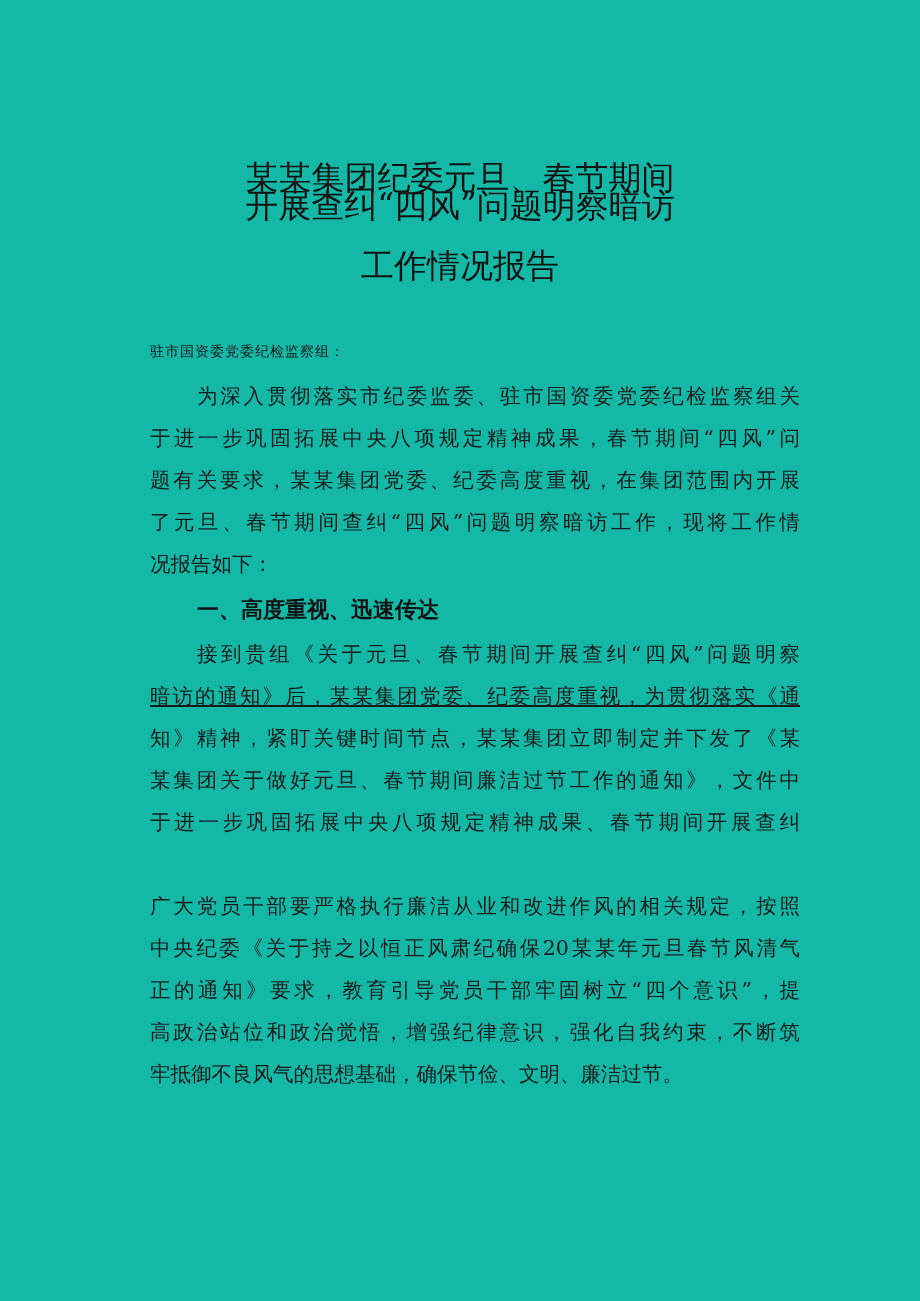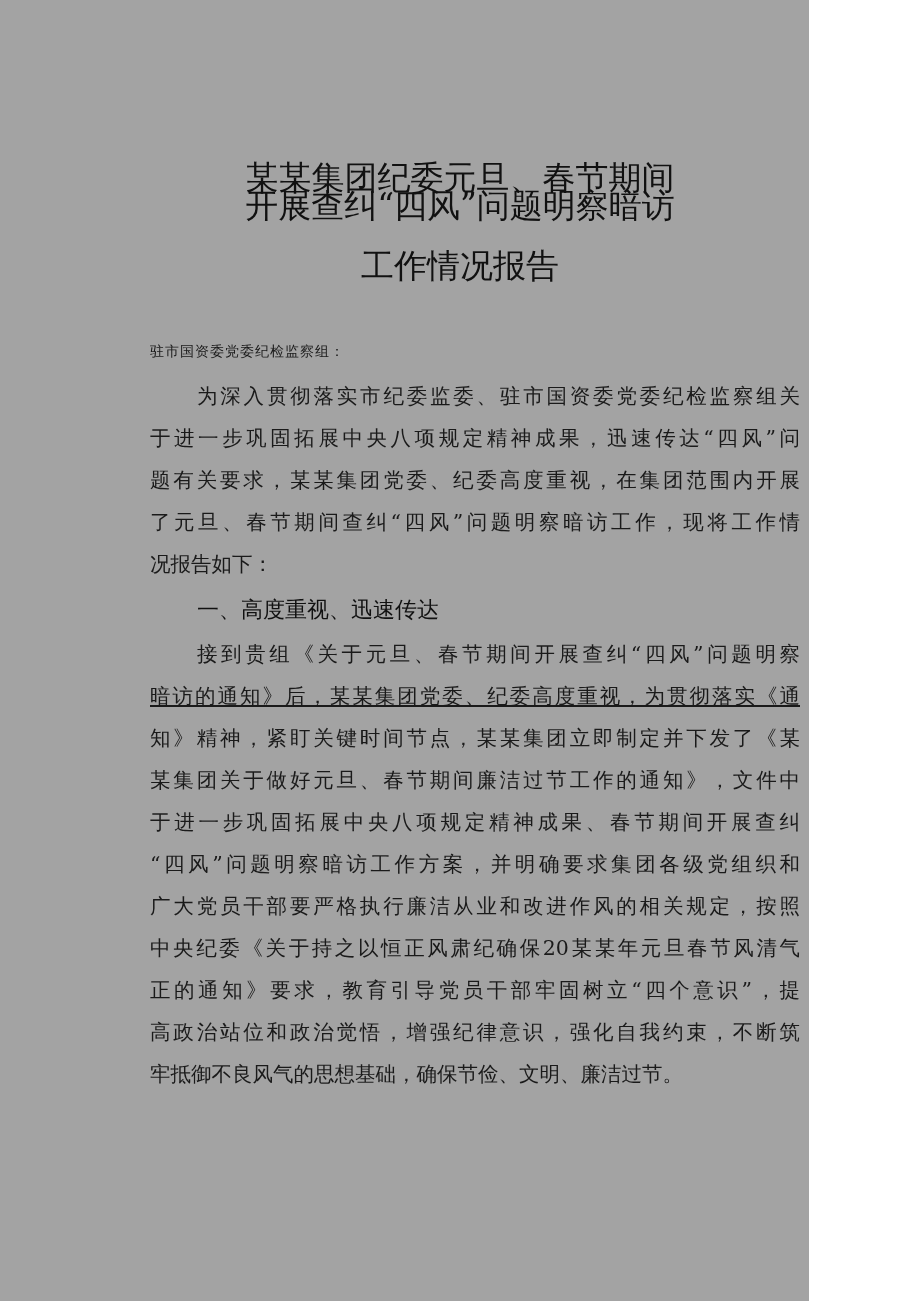--- a/index.html
+++ b/index.html
@@ -11,23 +11,23 @@
     width: 920px;
     height: 1301px;
     position: relative;
     overflow: hidden;
     color: #1a1a1a;
     font-family: "DejaVu Serif", "Liberation Serif", serif;
   }
   .page {
     position: absolute;
     left: 0; top: 0;
-    width: 809px;
+    width: 920px;
     height: 1301px;
-    background: #a3a3a3;
+    background: #14b8a6;
   }
   .title {
     position: absolute;
     left: 0;
     width: 920px;
     text-align: center;
     font-size: 33px;
     line-height: 40px;
     font-weight: normal;
     letter-spacing: 0px;
@@ -50,21 +50,21 @@
   }
   .line.indent {
     left: 197px;
     width: 603px;
   }
   .heading {
     position: absolute;
     left: 197px;
     font-size: 22px;
     line-height: 28px;
-    font-weight: normal;
+    font-weight: bold;
     white-space: nowrap;
     font-family: "DejaVu Sans", "Liberation Sans", sans-serif;
     color: #111;
   }
   .salutation {
     position: absolute;
     left: 150px;
     font-size: 14px;
     line-height: 26px;
     white-space: nowrap;
@@ -77,32 +77,31 @@
 
 <div class="page">
 
   <div class="title" style="top:158px;">某某集团纪委元旦、春节期间</div>
   <div class="title" style="top:186px;text-align:center;">开展查纠“四风”问题明察暗访</div>
   <div class="title" style="top:246px;">工作情况报告</div>
 
   <div class="salutation" style="top:338px;">驻市国资委党委纪检监察组：</div>
 
   <div class="line indent" style="top:383px;">为深入贯彻落实市纪委监委、驻市国资委党委纪检监察组关</div>
-  <div class="line" style="top:425px;">于进一步巩固拓展中央八项规定精神成果，迅速传达“四风”问</div>
+  <div class="line" style="top:425px;">于进一步巩固拓展中央八项规定精神成果，春节期间“四风”问</div>
   <div class="line" style="top:467px;">题有关要求，某某集团党委、纪委高度重视，在集团范围内开展</div>
   <div class="line" style="top:509px;">了元旦、春节期间查纠“四风”问题明察暗访工作，现将工作情</div>
   <div class="line last" style="top:551px;">况报告如下：</div>
 
   <div class="heading" style="top:596px;">一、高度重视、迅速传达</div>
 
   <div class="line indent" style="top:641px;">接到贵组《关于元旦、春节期间开展查纠“四风”问题明察</div>
   <div class="line" style="top:683px;text-decoration:underline;">暗访的通知》后，某某集团党委、纪委高度重视，为贯彻落实《通</div>
   <div class="line" style="top:725px;">知》精神，紧盯关键时间节点，某某集团立即制定并下发了《某</div>
   <div class="line" style="top:767px;">某集团关于做好元旦、春节期间廉洁过节工作的通知》，文件中</div>
   <div class="line" style="top:809px;">于进一步巩固拓展中央八项规定精神成果、春节期间开展查纠</div>
-  <div class="line" style="top:851px;">“四风”问题明察暗访工作方案，并明确要求集团各级党组织和</div>
   <div class="line" style="top:893px;">广大党员干部要严格执行廉洁从业和改进作风的相关规定，按照</div>
   <div class="line" style="top:935px;">中央纪委《关于持之以恒正风肃纪确保20某某年元旦春节风清气</div>
   <div class="line" style="top:1019px;">高政治站位和政治觉悟，增强纪律意识，强化自我约束，不断筑</div>
   <div class="line" style="top:977px;">正的通知》要求，教育引导党员干部牢固树立“四个意识”，提</div>
   <div class="line last" style="top:1061px;">牢抵御不良风气的思想基础，确保节俭、文明、廉洁过节。</div>
 
 </div>
 
 </body></html>

